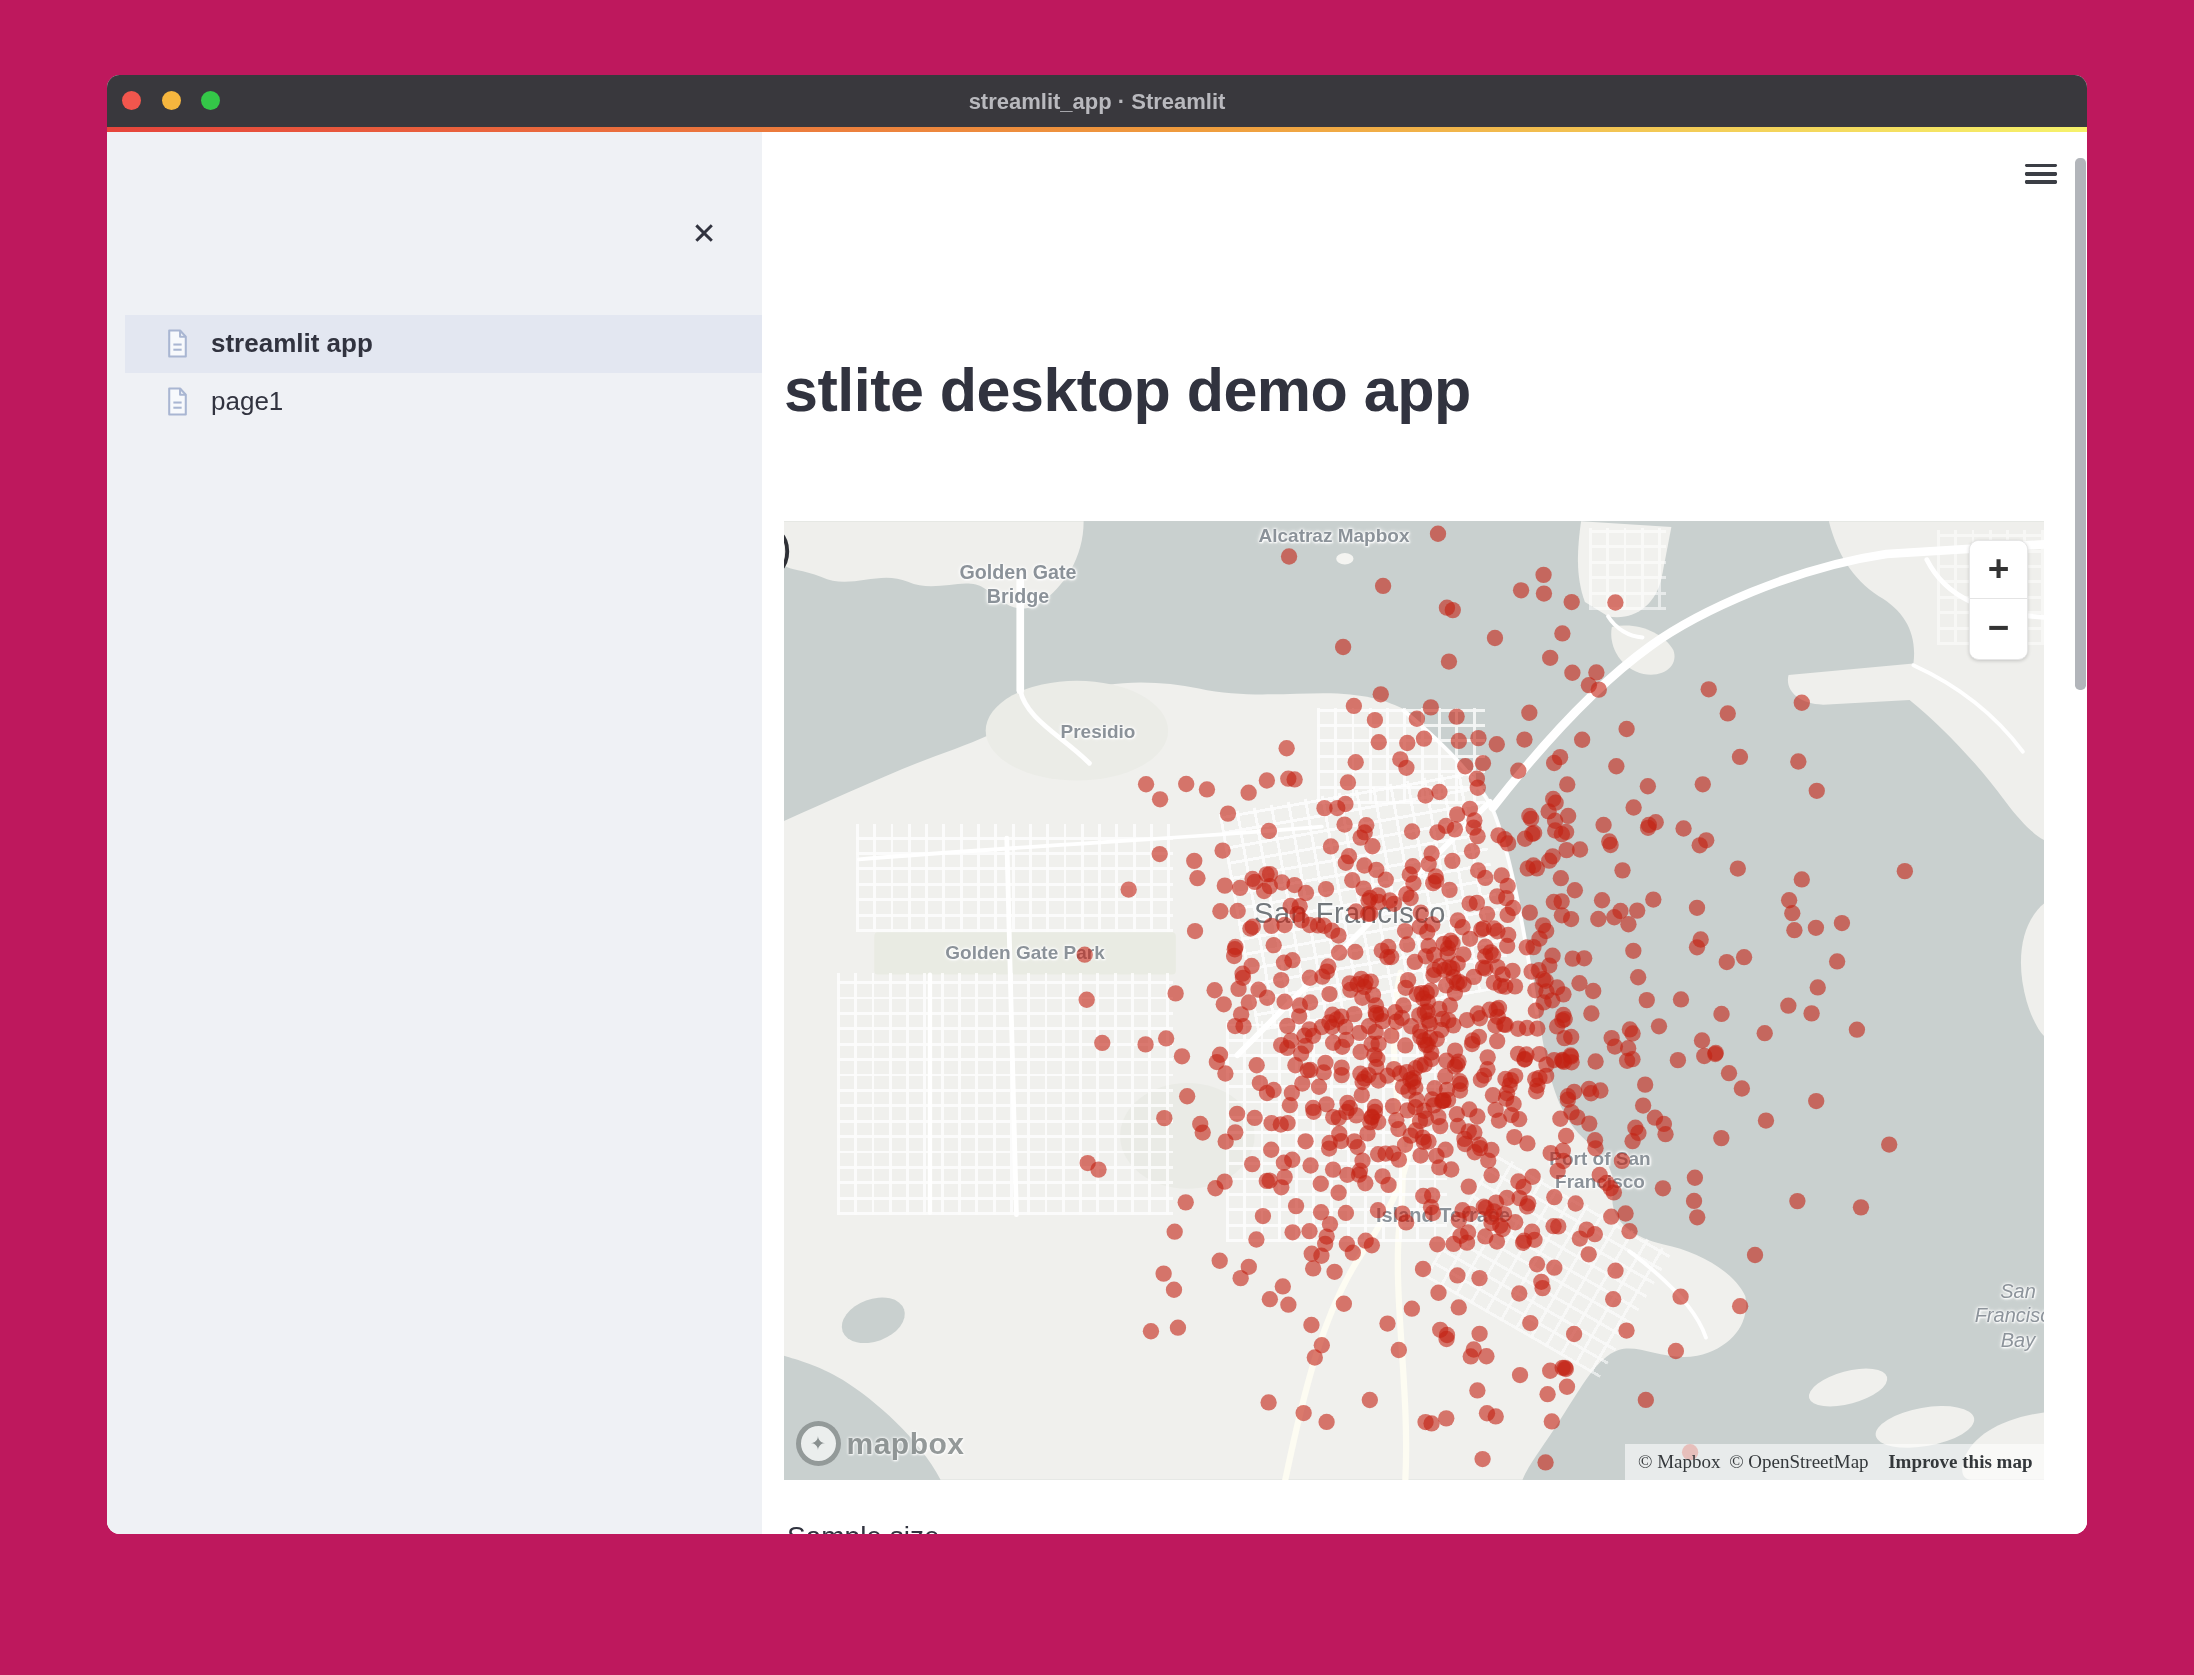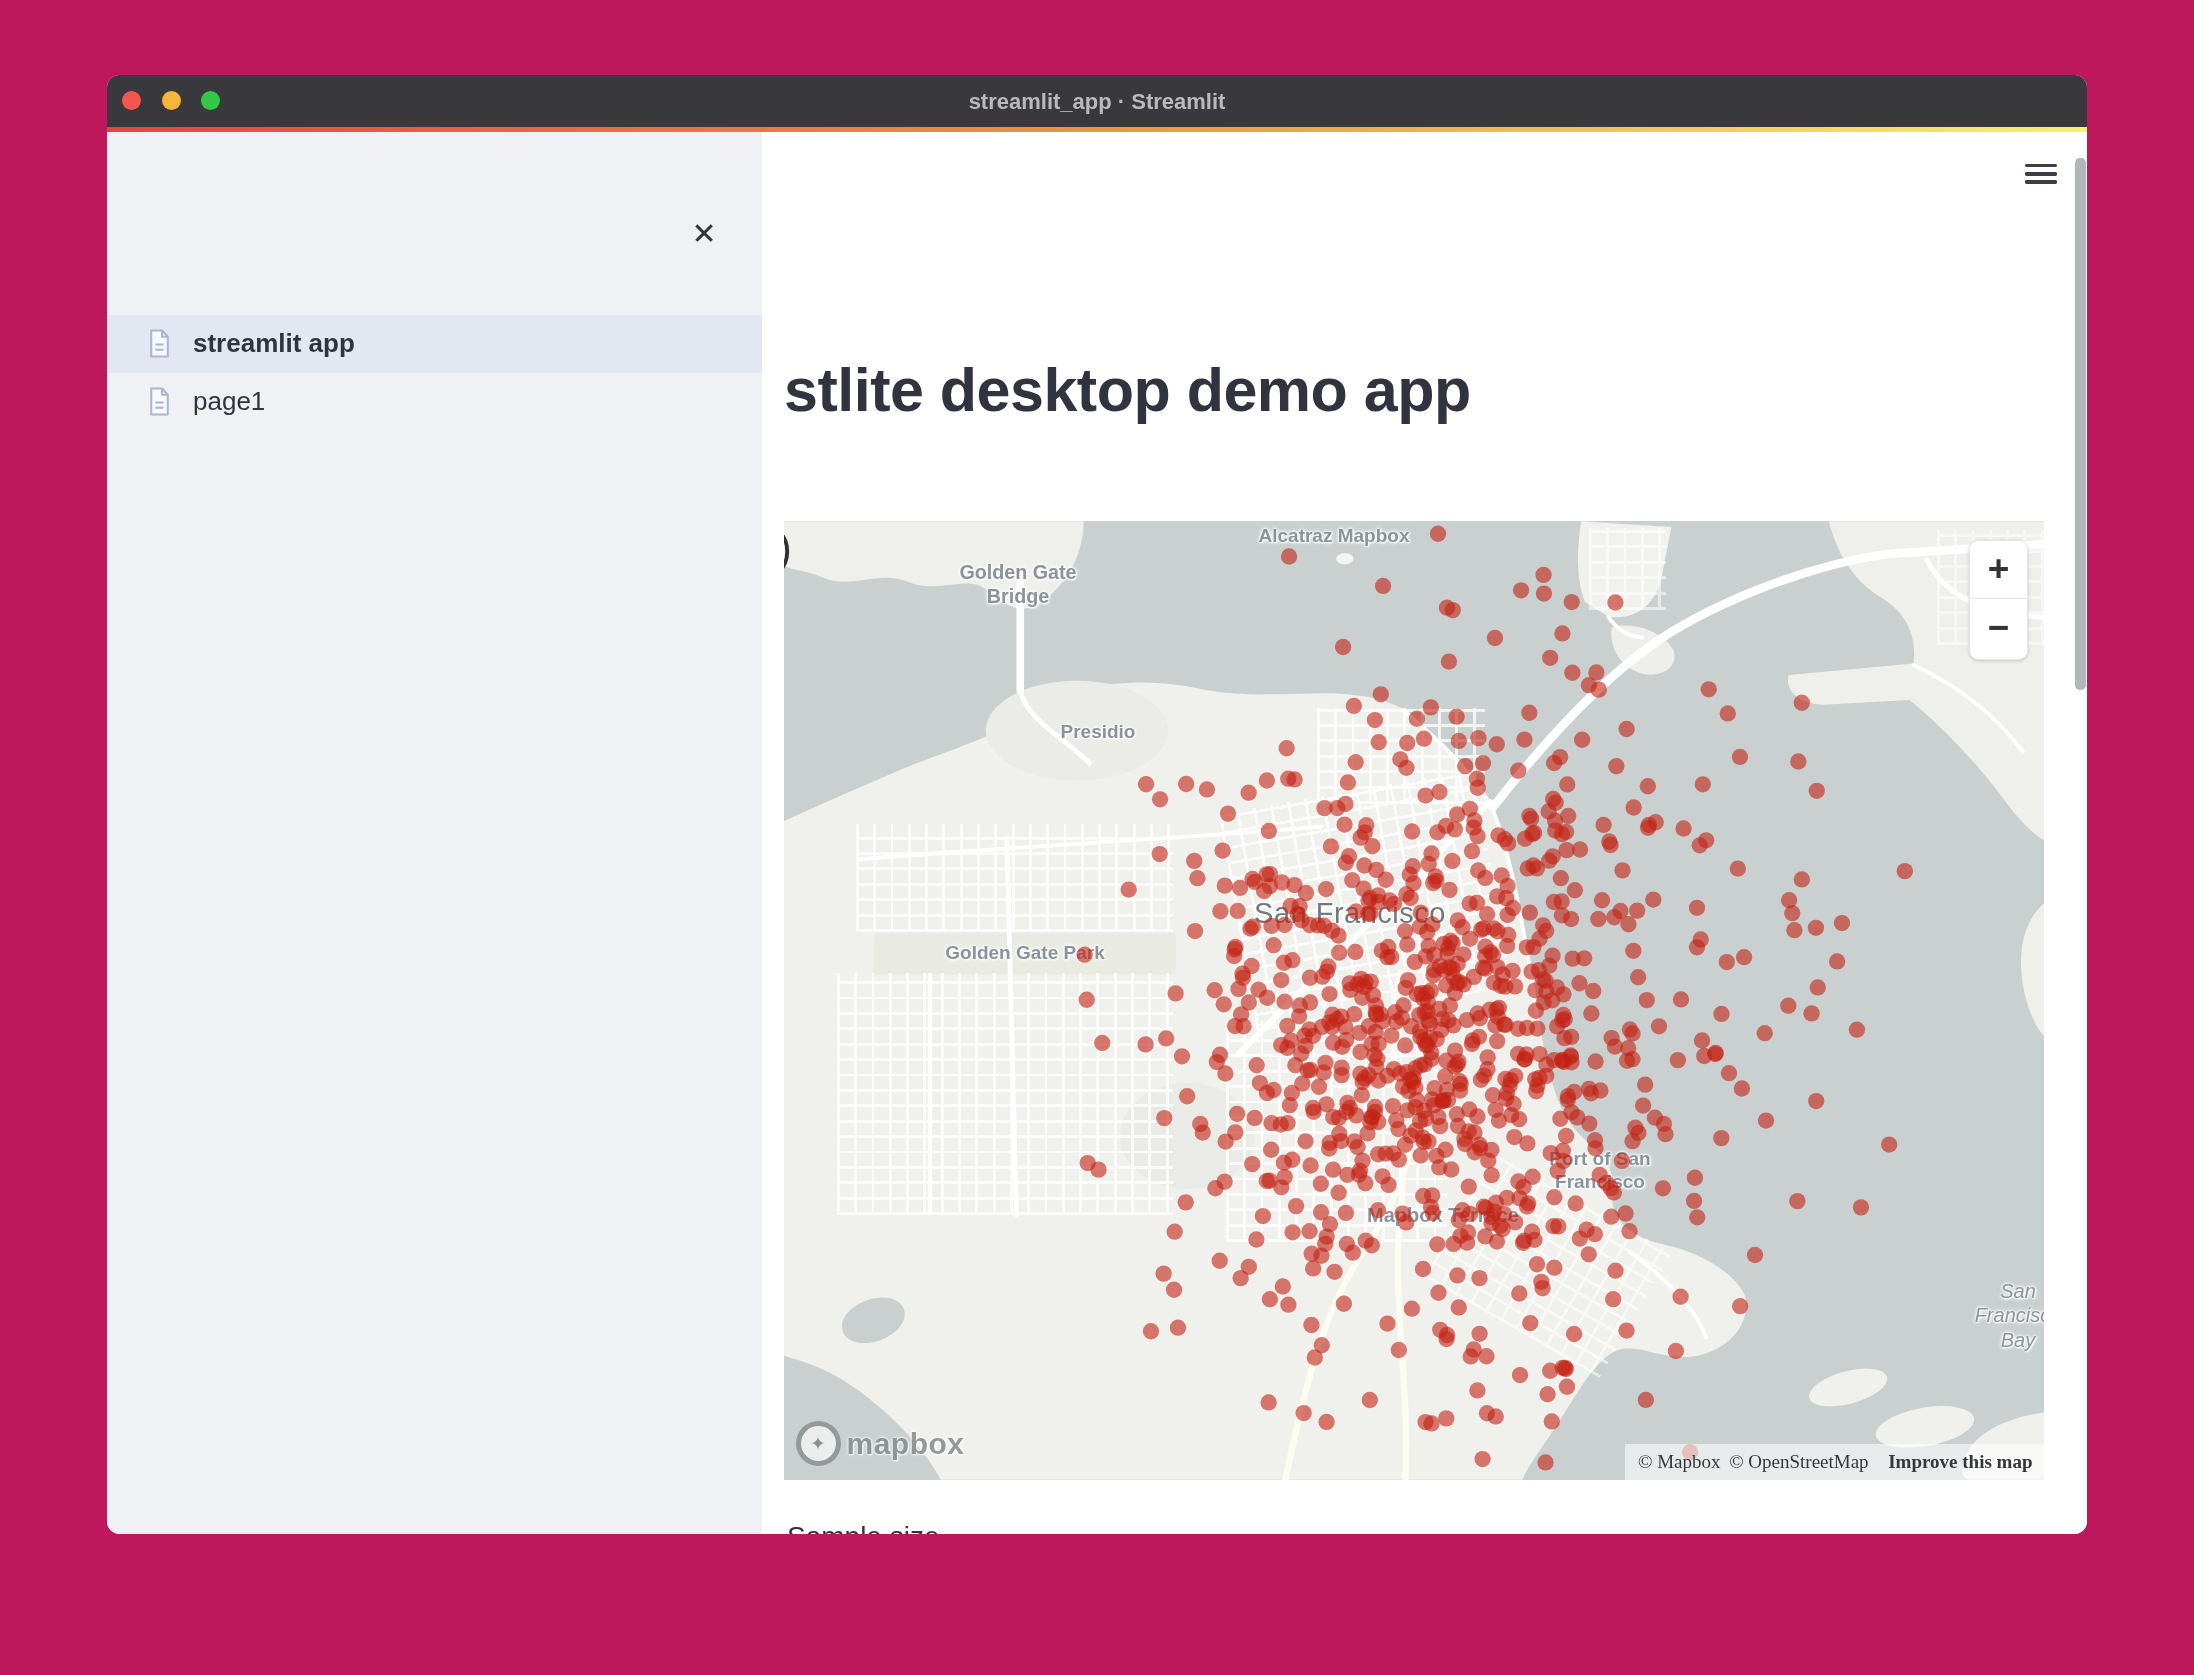--- a/index.html
+++ b/index.html
@@ -13,21 +13,21 @@
   .t-close{left:15.4px;} .t-min{left:55px;} .t-zoom{left:94px;}
   .win-title{position:absolute;left:0;right:0;top:0;height:52px;line-height:54px;text-align:center;
              color:#b9b9be;font-size:22px;font-weight:700;}
   .decoration{height:4.8px;}
   .body-row{display:flex;height:1403px;}
   
   .sidebar{position:relative;width:655px;background:#eff1f5;flex:none;}
   .sb-close{position:absolute;left:576px;top:81px;width:42px;height:42px;border:none;background:transparent;
             color:#31333f;font-size:30px;line-height:42px;text-align:center;padding:0;cursor:pointer;}
   .nav{position:absolute;top:183px;left:0;right:0;}
-  .nav-item{display:flex;align-items:center;height:58px;padding-left:40px;cursor:pointer;}
+  .nav-item{display:flex;align-items:center;height:58px;padding-left:40px;cursor:pointer;margin-left:18px;}
   .nav-item.selected{background:#e3e7f1;}
   .nav-item .doc{flex:none;width:25px;height:29px;margin-right:21px;}
   .nav-item .lbl{font-size:26px;color:#31333f;}
   .nav-item.selected .lbl{font-weight:700;}
   
   .main{position:relative;flex:1;background:#fff;overflow:hidden;}
   .hamburger{position:absolute;left:1257px;top:25px;width:44px;height:38px;border:none;background:transparent;
              cursor:pointer;padding:4.8px 5.8px;}
   .hamburger span{display:block;width:32px;height:3.8px;border-radius:1.4px;background:#3b3e45;margin:0 0 4.3px 0;}
   .h1{position:absolute;left:22px;top:223px;font-size:61px;font-weight:700;color:#31333f;letter-spacing:-0.5px;}
@@ -172,21 +172,21 @@
 
           <div class="map-labels">
               <div class="map-label" style="left: 550px; top: 15.4px; font-size: 19px;">Alcatraz Mapbox</div>
               <div class="map-label" style="left: 234px; top: 63px; font-size: 19.7px;">Golden Gate
 Bridge</div>
               <div class="map-label" style="left: 314px; top: 211px; font-size: 19px;">Presidio</div>
               <div class="map-label big" style="left: 566px; top: 356px; font-size: 29px; margin-top: 37px;">San Francisco</div>
               <div class="map-label" style="left: 241px; top: 432px; font-size: 19px;">Golden Gate Park</div>
               <div class="map-label" style="left: 816px; top: 649px; font-size: 19px;">Port of San
 Francisco</div>
-              <div class="map-label" style="left: 659px; top: 694px; font-size: 20px;">Mapbox Terrace</div>
+              <div class="map-label" style="left: 659px; top: 694px; font-size: 20px;">Island Terrace</div>
               <div class="map-label italic" style="left: 1234px; top: 795px; font-size: 20px;">San Francisco
 Bay</div>
             </div>
 
           <svg class="scatter" viewBox="0 0 1312 998" width="1260" height="959">
               <circle cx="969.7" cy="554.8" r="8.5" fill="#c32113" fill-opacity="0.6"></circle>
               <circle cx="580.7" cy="576.7" r="8.5" fill="#c32113" fill-opacity="0.6"></circle>
               <circle cx="665.6" cy="702.6" r="8.5" fill="#c32113" fill-opacity="0.6"></circle>
               <circle cx="603.5" cy="382.5" r="8.5" fill="#c32113" fill-opacity="0.6"></circle>
               <circle cx="519.4" cy="796.7" r="8.5" fill="#c32113" fill-opacity="0.6"></circle>

